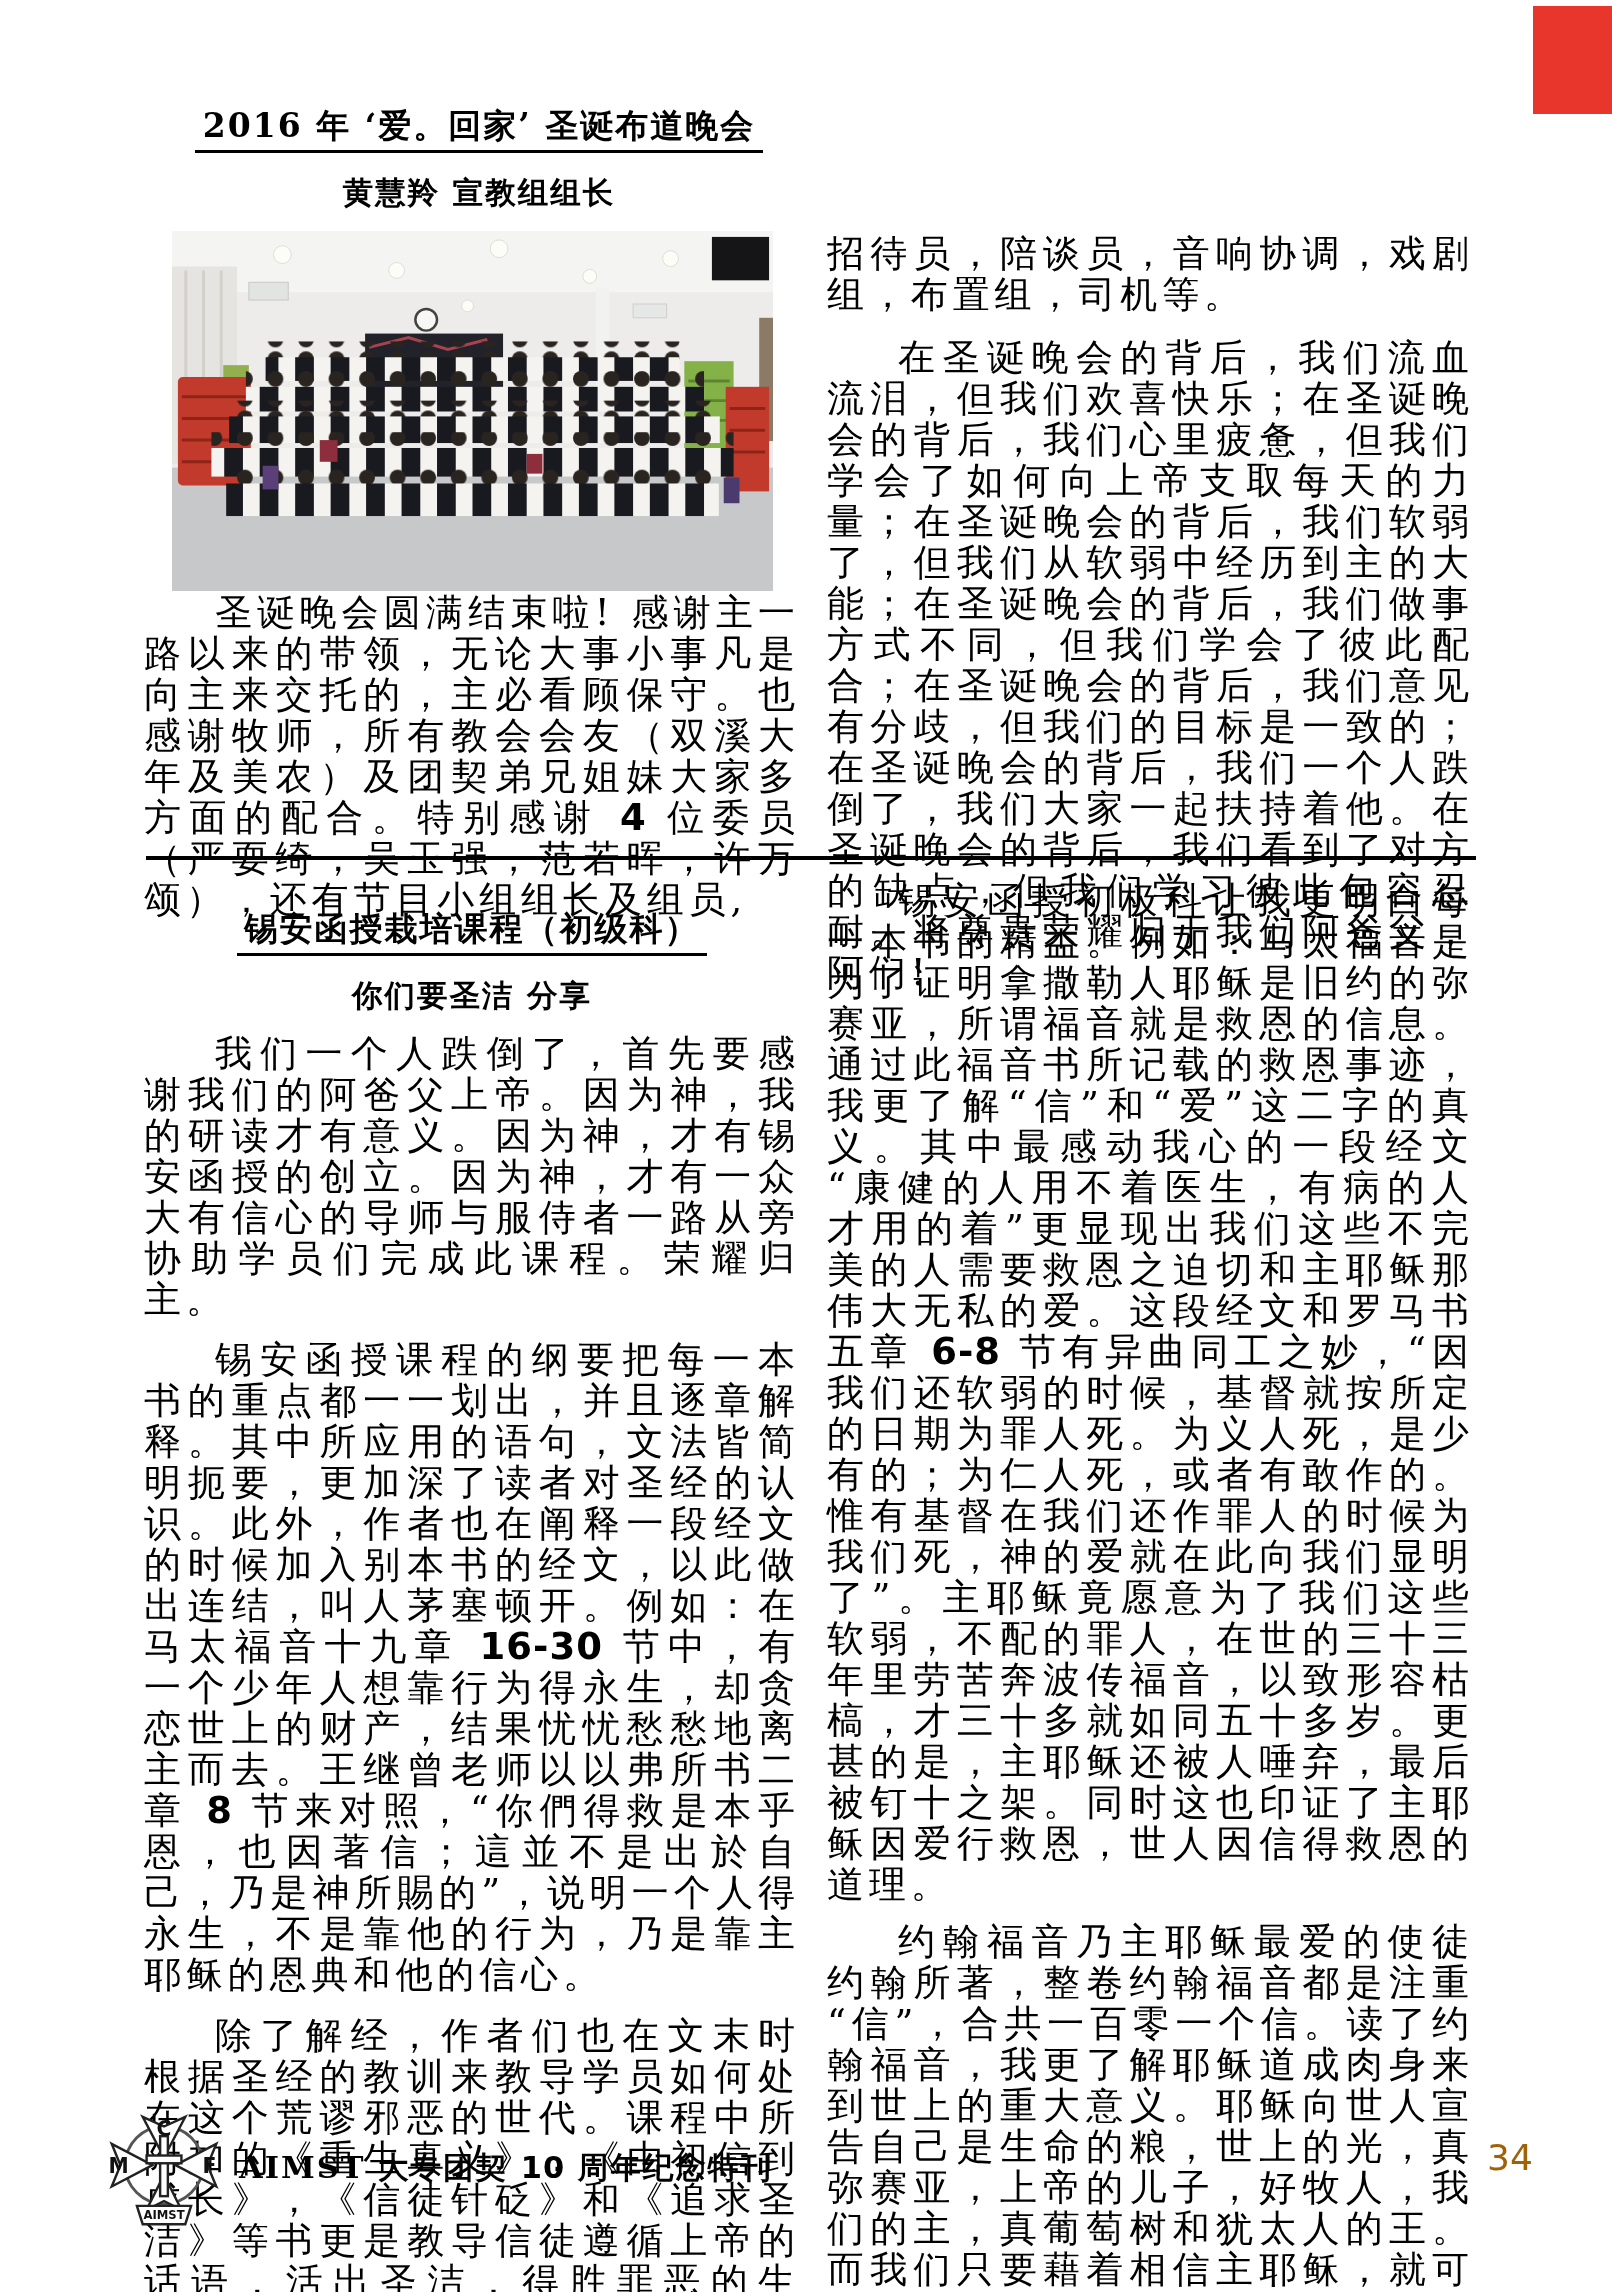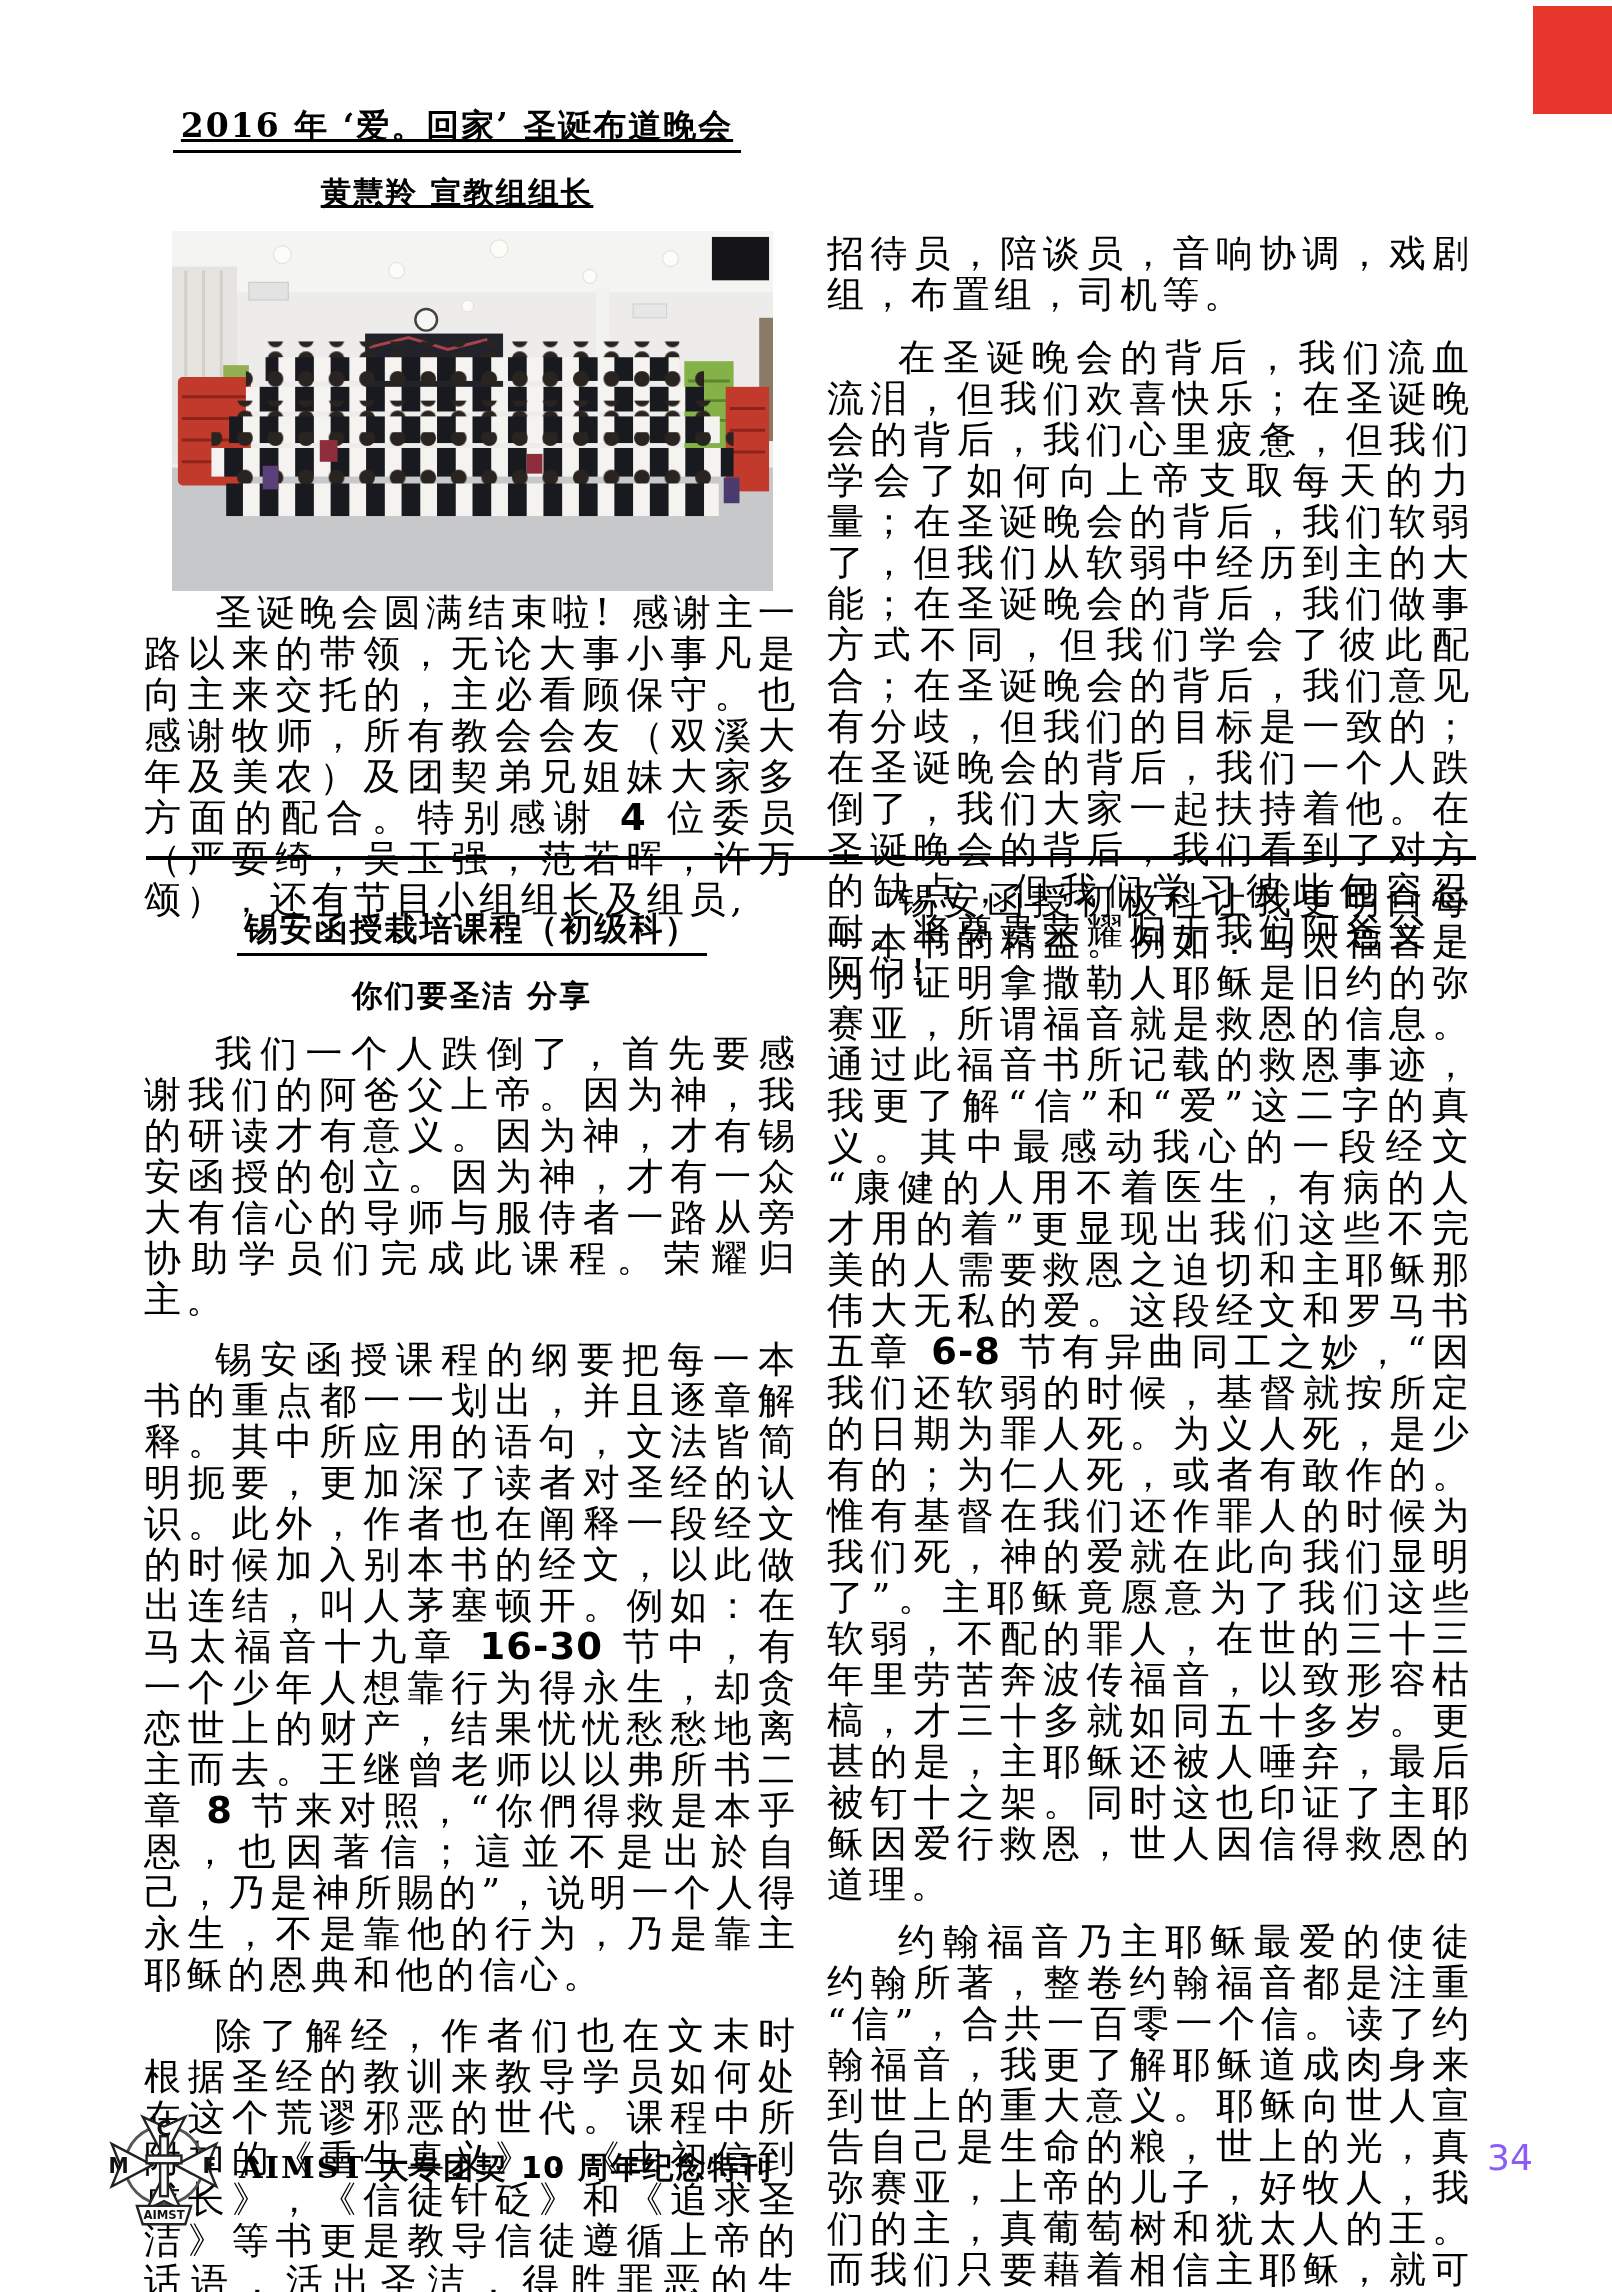--- a/index.html
+++ b/index.html
@@ -24,31 +24,31 @@
   .photo svg{display:block;width:100%;height:100%;}
   .logo{position:absolute;left:104px;top:2111px;width:120px;height:120px;}
   .logo svg{display:block;width:100%;height:100%;}
   .logo text{font-family:"DejaVu Sans",sans-serif;font-weight:bold;fill:#111;}
   .pub{
     position:absolute;left:239px;top:2148px;font-size:30.5px;font-weight:bold;
     letter-spacing:2px;font-family:"DejaVu Serif",serif;
   }
   .pagenum{
     position:absolute;left:1487px;top:2138px;font-size:36px;line-height:39px;
-    font-family:"DejaVu Sans",sans-serif;color:#8b5cf6;
+    font-family:"DejaVu Sans",sans-serif;color:#a16207;
   }
 </style>
 </head>
 <body>
 
 <div class="page">
 
   <div class="corner-tab" style="background:#e8362d;"></div>
 
-  <div class="col" style="left:130px;top:104px;width:654px;text-decoration:underline;">
+  <div class="col" style="left:152px;top:104px;width:654px;">
     <div class="sec-title">
       <span class="u">2016 年 ‘爱。回家’ 圣诞布道晚会</span>
     </div>
     <div class="sec-sub">黄慧羚 宣教组组长</div>
   </div>
 
   <div class="photo">
     <svg viewBox="0 0 610 365" preserveAspectRatio="none">
       <defs>
         <pattern id="ppl" width="36" height="30" patternUnits="userSpaceOnUse">

